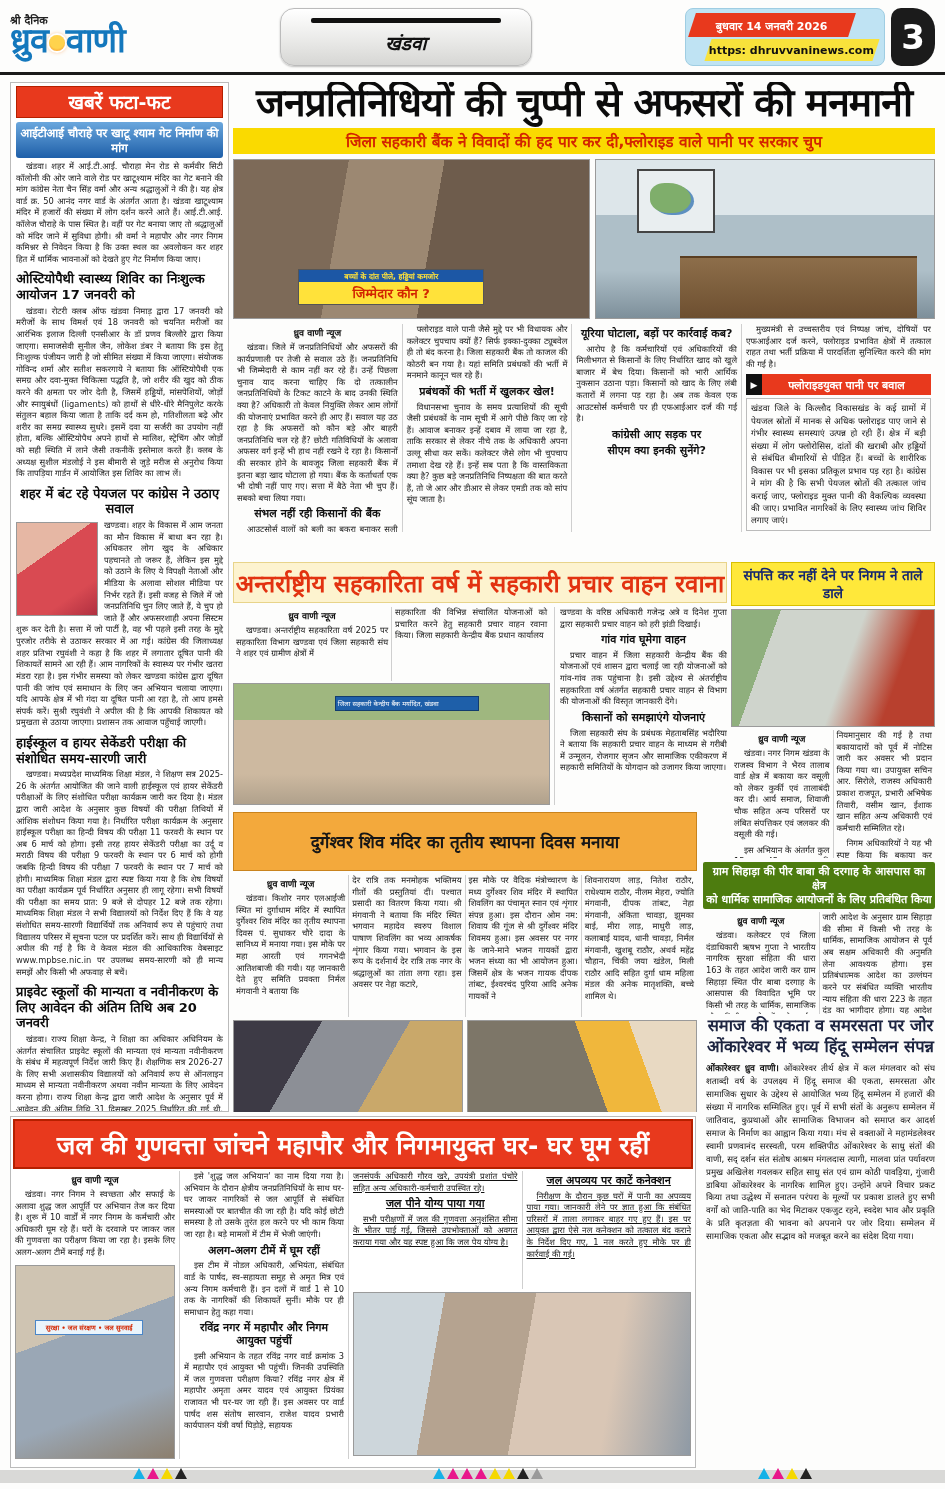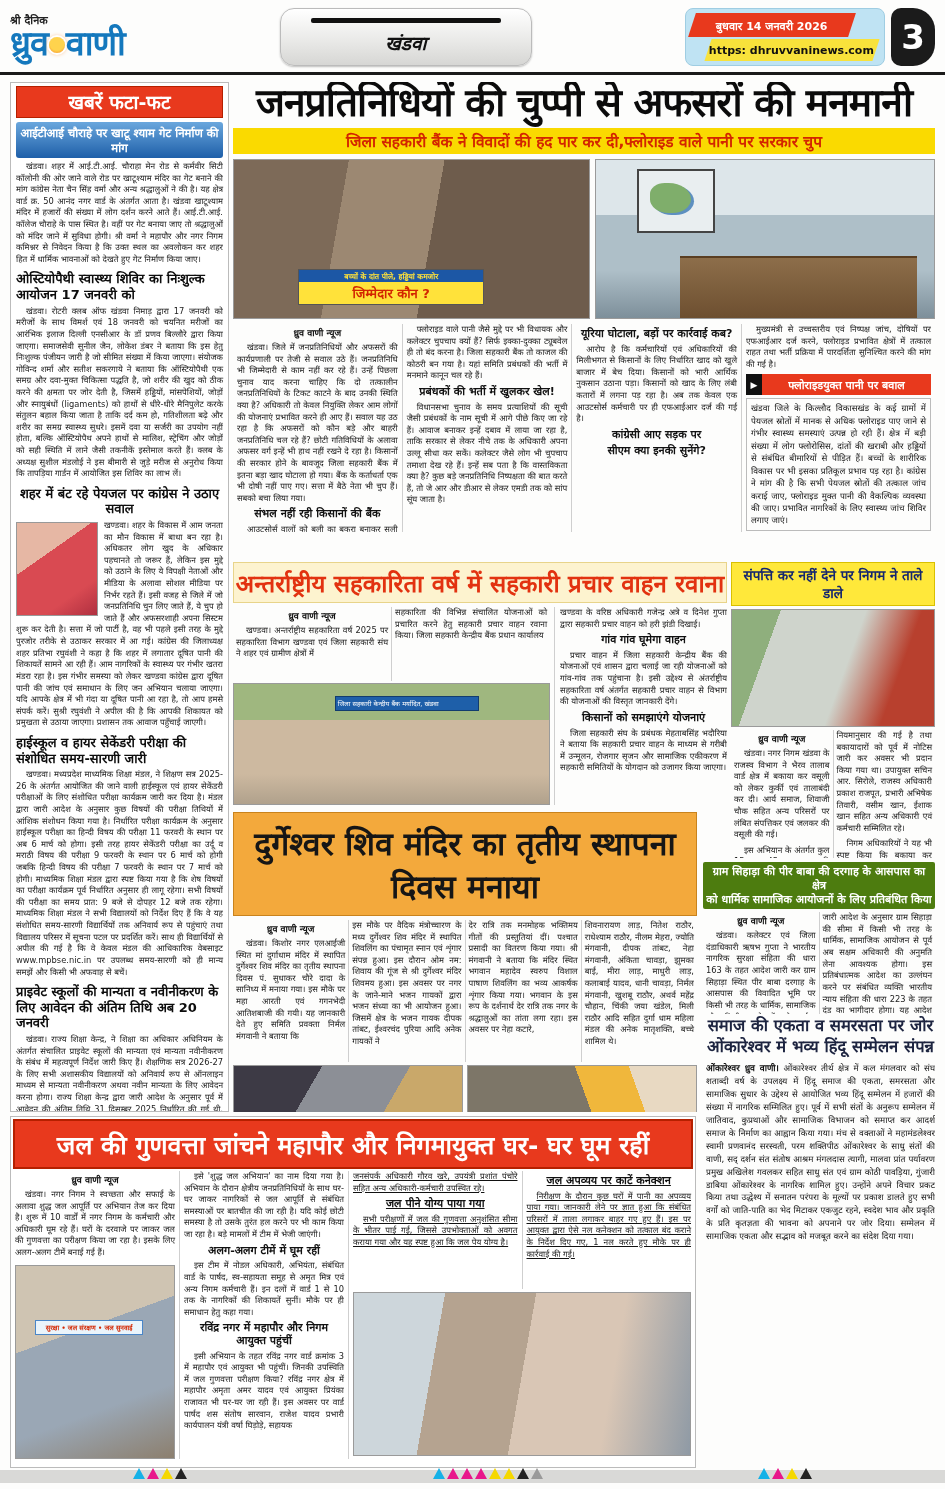--- a/index.html
+++ b/index.html
@@ -6,21 +6,21 @@
   body{width:945px;height:1489px;position:relative;background:#fdfdfc;font-family:"DejaVu Sans",sans-serif;color:#111;overflow:hidden;}
   .abs{position:absolute;}
   .para{font-size:8.3px;line-height:1.4;text-align:justify;color:#1c1c1c;margin:0 0 4px 0;}
   .para-first{ text-indent:10px;}
   .byline{font-size:9px;font-weight:bold;text-align:center;margin:2px 0 3px 0;}
   .subhead{font-size:11px;font-weight:bold;text-align:center;margin:4px 0 3px 0;line-height:1.15;}
   .photo{border:1px solid #9a9a9a;box-sizing:border-box;position:relative;overflow:hidden;}
   
   .masthead{top:6px;left:10px;width:925px;height:62px;display:flex;align-items:center;}
   .logo-small{font-size:11px;font-weight:bold;color:#222;line-height:1;}
-  .logo-big{font-size:34px;font-weight:bold;color:#1478bd;line-height:1;letter-spacing:-1px;}
+  .logo-big{font-size:34px;font-weight:bold;color:#1478bd;line-height:1;letter-spacing:-1px;font-family:Liberation Mono, monospace;}
   .sun{display:inline-block;width:16px;height:16px;border-radius:50%;background:radial-gradient(circle at 50% 40%,#ffd34d 0 55%,#f58420 100%);vertical-align:middle;margin:0 1px;box-shadow:0 0 0 2px #fff,0 0 5px #f58420;}
   .edition-pill{margin-left:155px;width:250px;height:56px;border-radius:14px;background:linear-gradient(#fff,#e8e8e6 60%,#d6d6d4);border:1px solid #bbb;box-shadow:0 1px 2px rgba(0,0,0,.25);display:flex;flex-direction:column;align-items:center;justify-content:center;font-style:italic;}
   .edition-bar{width:190px;height:5px;background:#111;border-radius:2px;margin-bottom:7px;}
   .edition-name{font-size:19px;font-weight:bold;color:#111;}
   .date-box{margin-left:auto;width:198px;height:56px;border-radius:8px;background:#bfe3f3;position:relative;overflow:hidden;border:1px solid #9fcde2;}
   .date-red{position:absolute;left:6px;top:4px;width:160px;height:24px;background:#e8391d;transform:skewX(-18deg);display:flex;align-items:center;justify-content:center;}
   .date-red span{transform:skewX(18deg);color:#fff;font-weight:bold;font-size:11px;white-space:nowrap;}
   .date-yellow{position:absolute;left:22px;top:30px;width:168px;height:22px;background:#f8e23b;transform:skewX(-18deg);display:flex;align-items:center;justify-content:center;}
   .date-yellow span{transform:skewX(18deg);color:#111;font-weight:bold;font-size:11px;white-space:nowrap;}
   .page-num{margin-left:6px;width:44px;height:58px;background:#1b1b1b;color:#fff;border-radius:10px 22px 22px 10px;display:flex;align-items:center;justify-content:center;font-size:34px;font-weight:bold;}
@@ -69,21 +69,21 @@
   .tax-photo{margin-left:28px;height:118px;margin-top:3px;background:linear-gradient(110deg,#8faf7d 0 20%,#cfd4cc 20% 55%,#b8402e 78% 100%);}
   .tax-text{display:flex;margin-left:28px;margin-top:3px;height:128px;}
   .tax-text>div{flex:1;min-width:0;padding:0 3px;overflow:hidden;}
   .tax-text>div+div{border-left:1px solid #cfcfcf;}
   .ban-banner{background:#4d7c0f;color:#fff;font-size:11px;font-weight:bold;text-align:center;line-height:1.25;padding:3px 2px;margin-top:4px;border-radius:2px;}
   .ban-text{display:flex;margin-top:3px;height:118px;}
   .ban-text>div{flex:1;min-width:0;padding:0 3px;overflow:hidden;}
   .ban-text>div+div{border-left:1px solid #cfcfcf;}
   
   .temple{left:233px;top:812px;width:464px;height:300px;overflow:hidden;}
-  .temple-banner{background:#f3a93c;color:#161616;font-size:32px;font-weight:bold;text-align:center;padding:8px 0;border:1px solid #c9831d;}
+  .temple-banner{background:#f3a93c;color:#161616;font-size:17px;font-weight:bold;text-align:center;padding:17px 0;border:1px solid #c9831d;}
   .temple-text{display:flex;margin-top:4px;height:142px;}
   .temple-text>div{flex:1;min-width:0;padding:0 3px;overflow:hidden;}
   .temple-text>div+div{border-left:1px solid #cfcfcf;}
   .temple-photos{display:flex;gap:4px;margin-top:3px;height:116px;}
   .tph1{flex:1;background:linear-gradient(120deg,#3d3a45 0 30%,#8c8f96 30% 60%,#c9a86a 60% 100%);}
   .tph2{flex:1;background:linear-gradient(250deg,#e8d9c2 0 25%,#f0b73c 25% 45%,#7d7668 45% 100%);}
   
   .unity{left:706px;top:1016px;width:229px;height:458px;overflow:hidden;}
   .unity-head{font-size:16.5px;font-weight:bold;color:#1d2440;text-align:center;line-height:1.25;}
   .unity-photo{height:218px;margin-top:5px;background:linear-gradient(180deg,#e05a2b 0 18%,#f4a65e 18% 42%,#e87f3a 42% 72%,#c9541f 72% 100%);}
@@ -258,24 +258,24 @@
 </div>
 
 <div class="abs temple">
   <div class="temple-banner">दुर्गेश्वर शिव मंदिर का तृतीय स्थापना दिवस मनाया</div>
   <div class="temple-text">
     <div>
       <div class="byline">ध्रुव वाणी न्यूज</div>
       <p class="para para-first">खंडवा। किशोर नगर एलआईजी स्थित मां दुर्गाधाम मंदिर में स्थापित दुर्गेश्वर शिव मंदिर का तृतीय स्थापना दिवस पं. सुधाकर चौरे दादा के सानिध्य में मनाया गया। इस मौके पर महा आरती एवं गगनभेदी आतिशबाजी की गयी। यह जानकारी देते हुए समिति प्रवक्ता निर्मल मंगवानी ने बताया कि</p>
     </div>
     <div>
+        <p class="para">देर रात्रि तक मनमोहक भक्तिमय गीतों की प्रस्तुतियां दीं। पश्चात प्रसादी का वितरण किया गया। श्री मंगवानी ने बताया कि मंदिर स्थित भगवान महादेव स्वरुप विशाल पाषाण शिवलिंग का भव्य आकर्षक शृंगार किया गया। भगवान के इस रूप के दर्शनार्थ देर रात्रि तक नगर के श्रद्धालुओं का तांता लगा रहा। इस अवसर पर नेहा कटारे,</p>
+      </div>
+    <div>
         <p class="para">इस मौके पर वैदिक मंत्रोच्चारण के मध्य दुर्गेश्वर शिव मंदिर में स्थापित शिवलिंग का पंचामृत स्नान एवं शृंगार संपन्न हुआ। इस दौरान ओम नम: शिवाय की गूंज से श्री दुर्गेश्वर मंदिर शिवमय हुआ। इस अवसर पर नगर के जाने-माने भजन गायकों द्वारा भजन संध्या का भी आयोजन हुआ। जिसमें क्षेत्र के भजन गायक दीपक तांबट, ईश्वरचंद पुरिया आदि अनेक गायकों ने</p>
-      </div>
-    <div>
-        <p class="para">देर रात्रि तक मनमोहक भक्तिमय गीतों की प्रस्तुतियां दीं। पश्चात प्रसादी का वितरण किया गया। श्री मंगवानी ने बताया कि मंदिर स्थित भगवान महादेव स्वरुप विशाल पाषाण शिवलिंग का भव्य आकर्षक शृंगार किया गया। भगवान के इस रूप के दर्शनार्थ देर रात्रि तक नगर के श्रद्धालुओं का तांता लगा रहा। इस अवसर पर नेहा कटारे,</p>
       </div>
     <div>
         <p class="para">शिवनारायण लाड़, नितेश राठौर, राधेश्याम राठौर, नीलम मेहरा, ज्योति मंगवानी, दीपक तांबट, नेहा मंगवानी, अंकिता चावड़ा, झुमका बाई, मीरा लाड़, माधुरी लाड़, कलाबाई यादव, धानी चावड़ा, निर्मल मंगवानी, खुशबू राठौर, अथर्व महेंद्र चौहान, चिंकी जया खंडेल, मिली राठौर आदि सहित दुर्गा धाम महिला मंडल की अनेक मातृशक्ति, बच्चे शामिल थे।</p>
       </div>
   </div>
   <div class="temple-photos">
     <div class="photo tph1"></div>
     <div class="photo tph2"></div>
   </div>
 </div>

